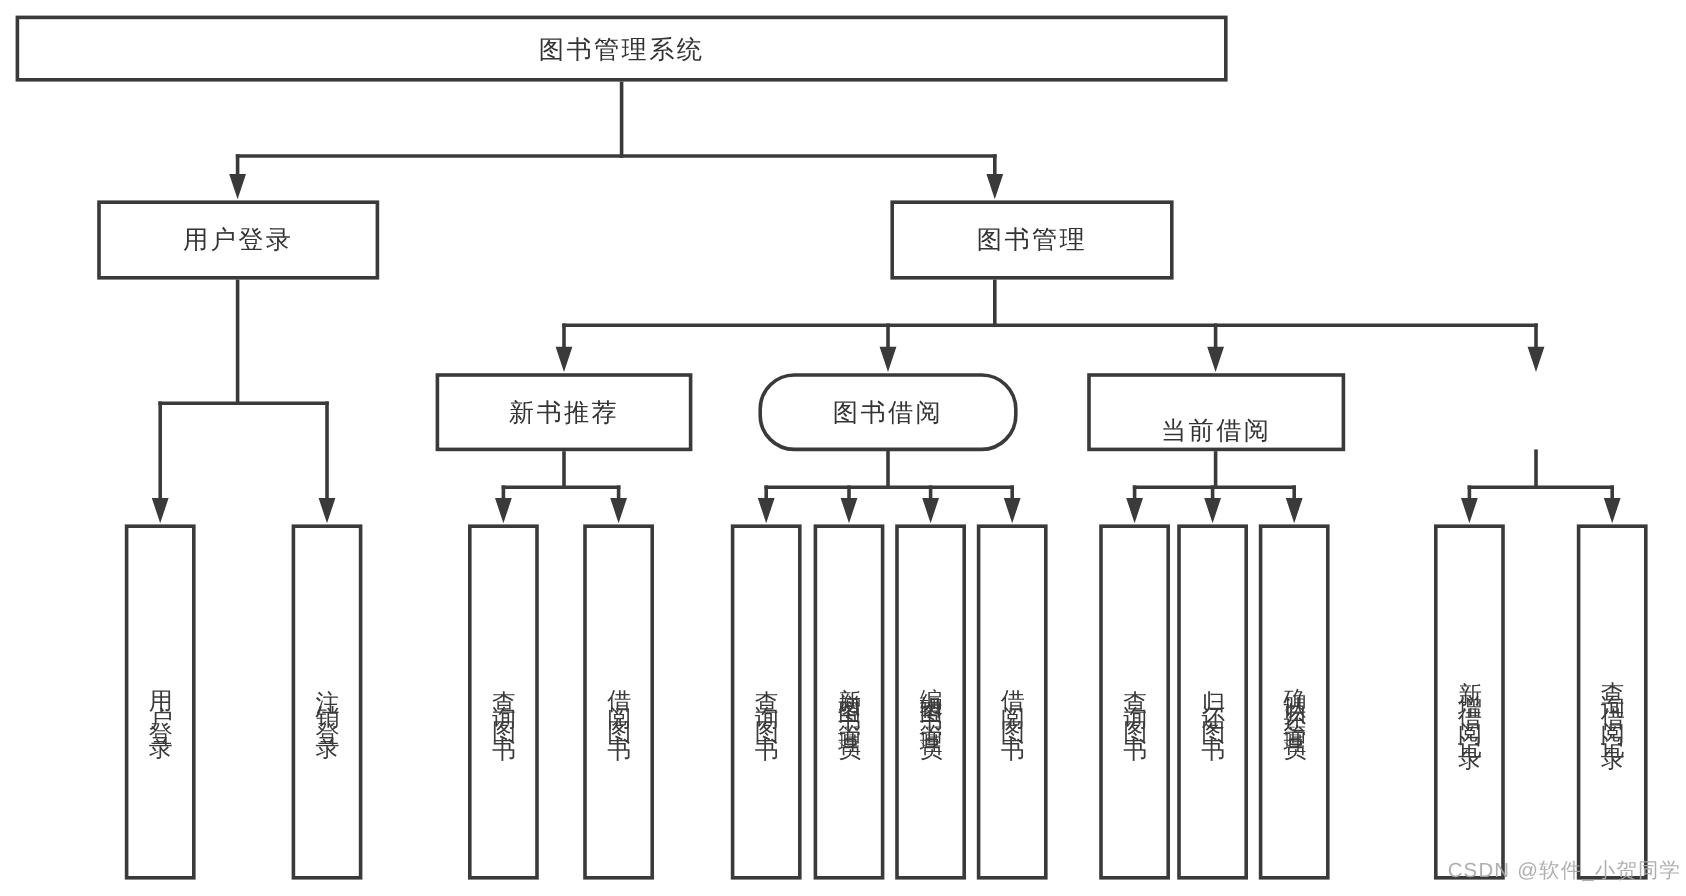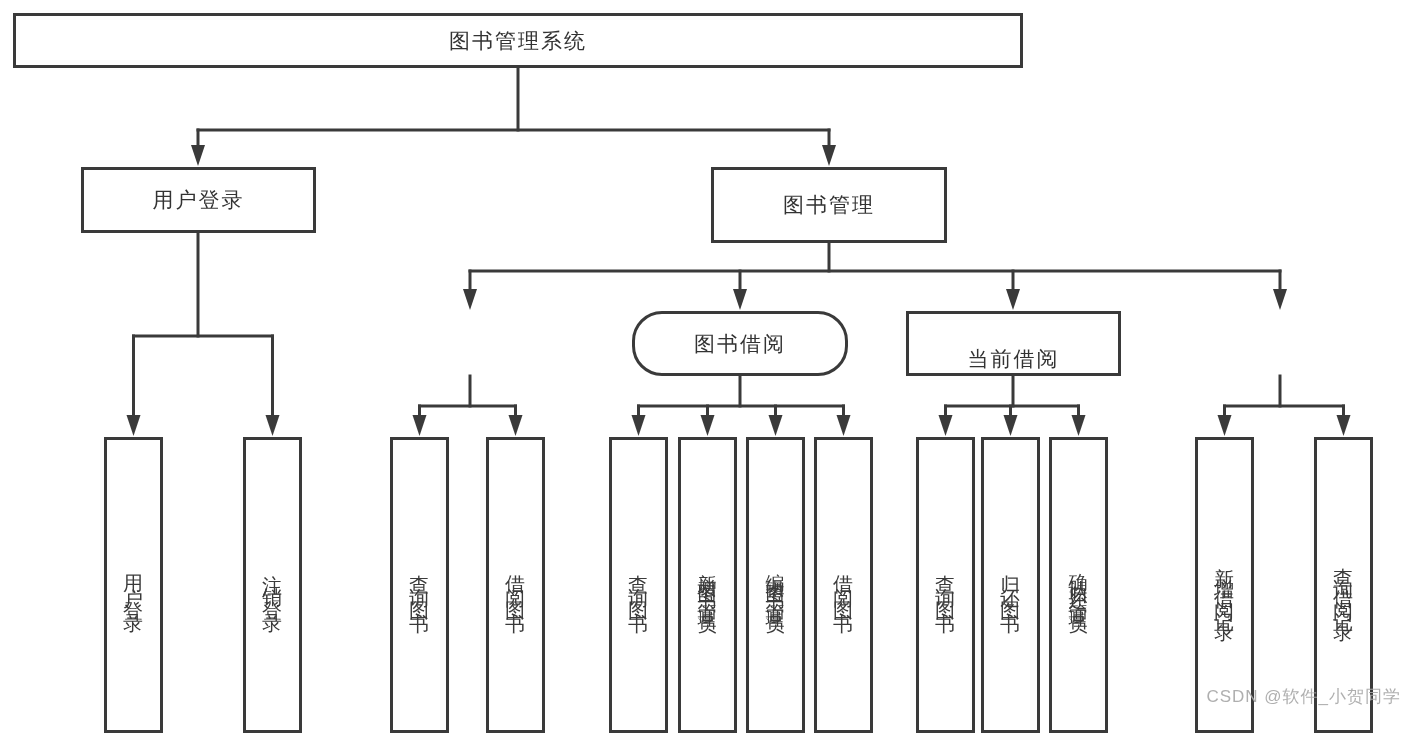--- a/index.html
+++ b/index.html
@@ -15,21 +15,21 @@
   }
   .hlabel{font-size:21px;letter-spacing:2px;white-space:nowrap;}
   .vbox{width:59px;top:437px;height:296px;}
   .vlabel{
     writing-mode:vertical-rl;text-orientation:mixed;
     font-size:20px;letter-spacing:13px;line-height:1;color:#3a3a3a;white-space:nowrap;
   }
   .vlabel.mid{letter-spacing:11px;}
   .vlabel.tight{font-size:19px;letter-spacing:6px;}
   .watermark{
-    position:absolute;right:4px;top:685px;z-index:5;
+    position:absolute;right:4px;top:714px;z-index:5;
     font-size:17px;color:rgba(168,168,168,0.92);letter-spacing:1px;white-space:nowrap;
   }
 </style>
 </head>
 <body>
 
 <div class="canvas">
 
   <svg class="wires" width="1405" height="747" viewBox="0 0 1405 747">
     <g stroke="#3a3a3a" stroke-width="3" fill="none" stroke-linecap="square">
@@ -100,24 +100,27 @@
     </g>
   </svg>
 
   <div class="box" style="left:13px;top:13px;width:1010px;height:55px;">
     <span class="hlabel">图书管理系统</span>
   </div>
 
   <div class="box" style="left:81px;top:167px;width:235px;height:66px;">
     <span class="hlabel">用户登录</span>
   </div>
-  <div class="box" style="left:711px;top:167px;width:236px;height:76px;">
+  <div class="box" style="left:742px;top:167px;width:236px;height:66px;">
     <span class="hlabel">图书管理</span>
   </div>
 
+  <div class="box" style="left:363px;top:311px;width:214px;height:65px;">
+    <span class="hlabel">新书推荐</span>
+  </div>
   <div class="box" style="left:632px;top:311px;width:216px;height:65px;border-radius:30px;">
     <span class="hlabel">图书借阅</span>
   </div>
   <div class="box" style="left:906px;top:311px;width:215px;height:65px;align-items:flex-end;">
     <span class="hlabel">当前借阅</span>
   </div>
 
   <div class="box vbox" style="left:104px;">
     <span class="vlabel">用户登录</span>
   </div>

